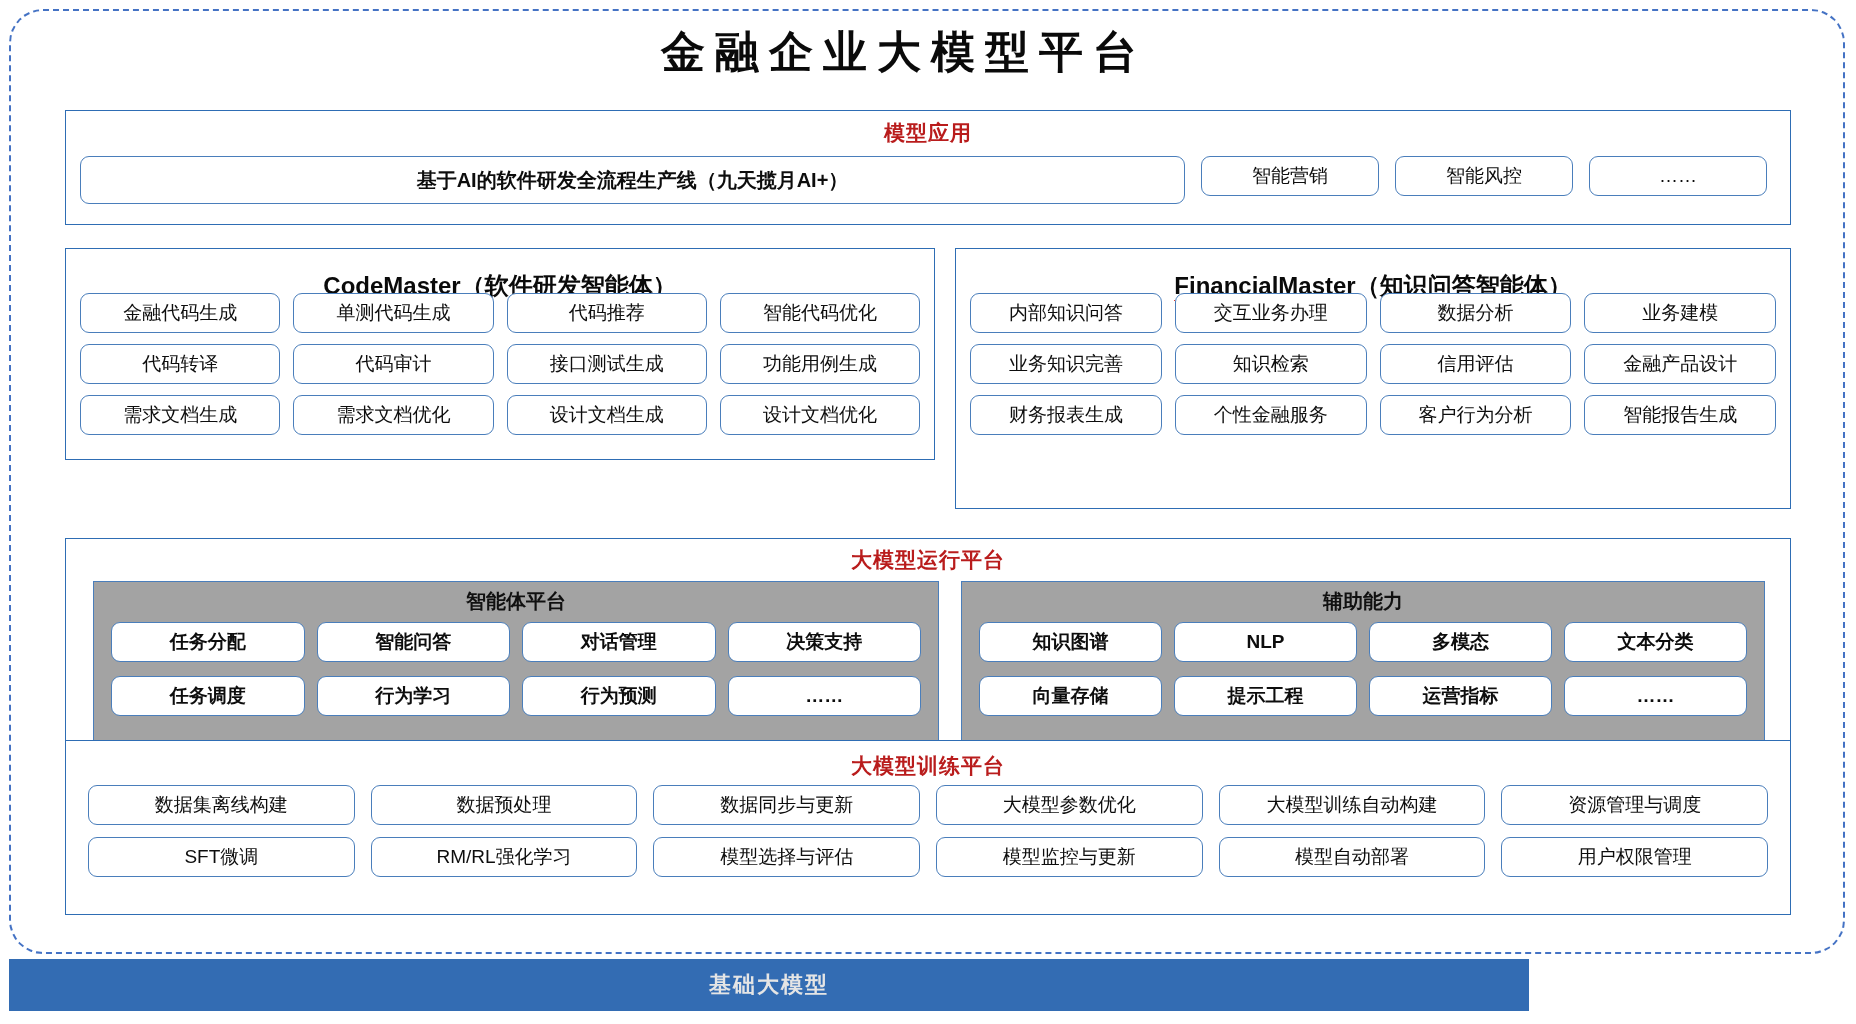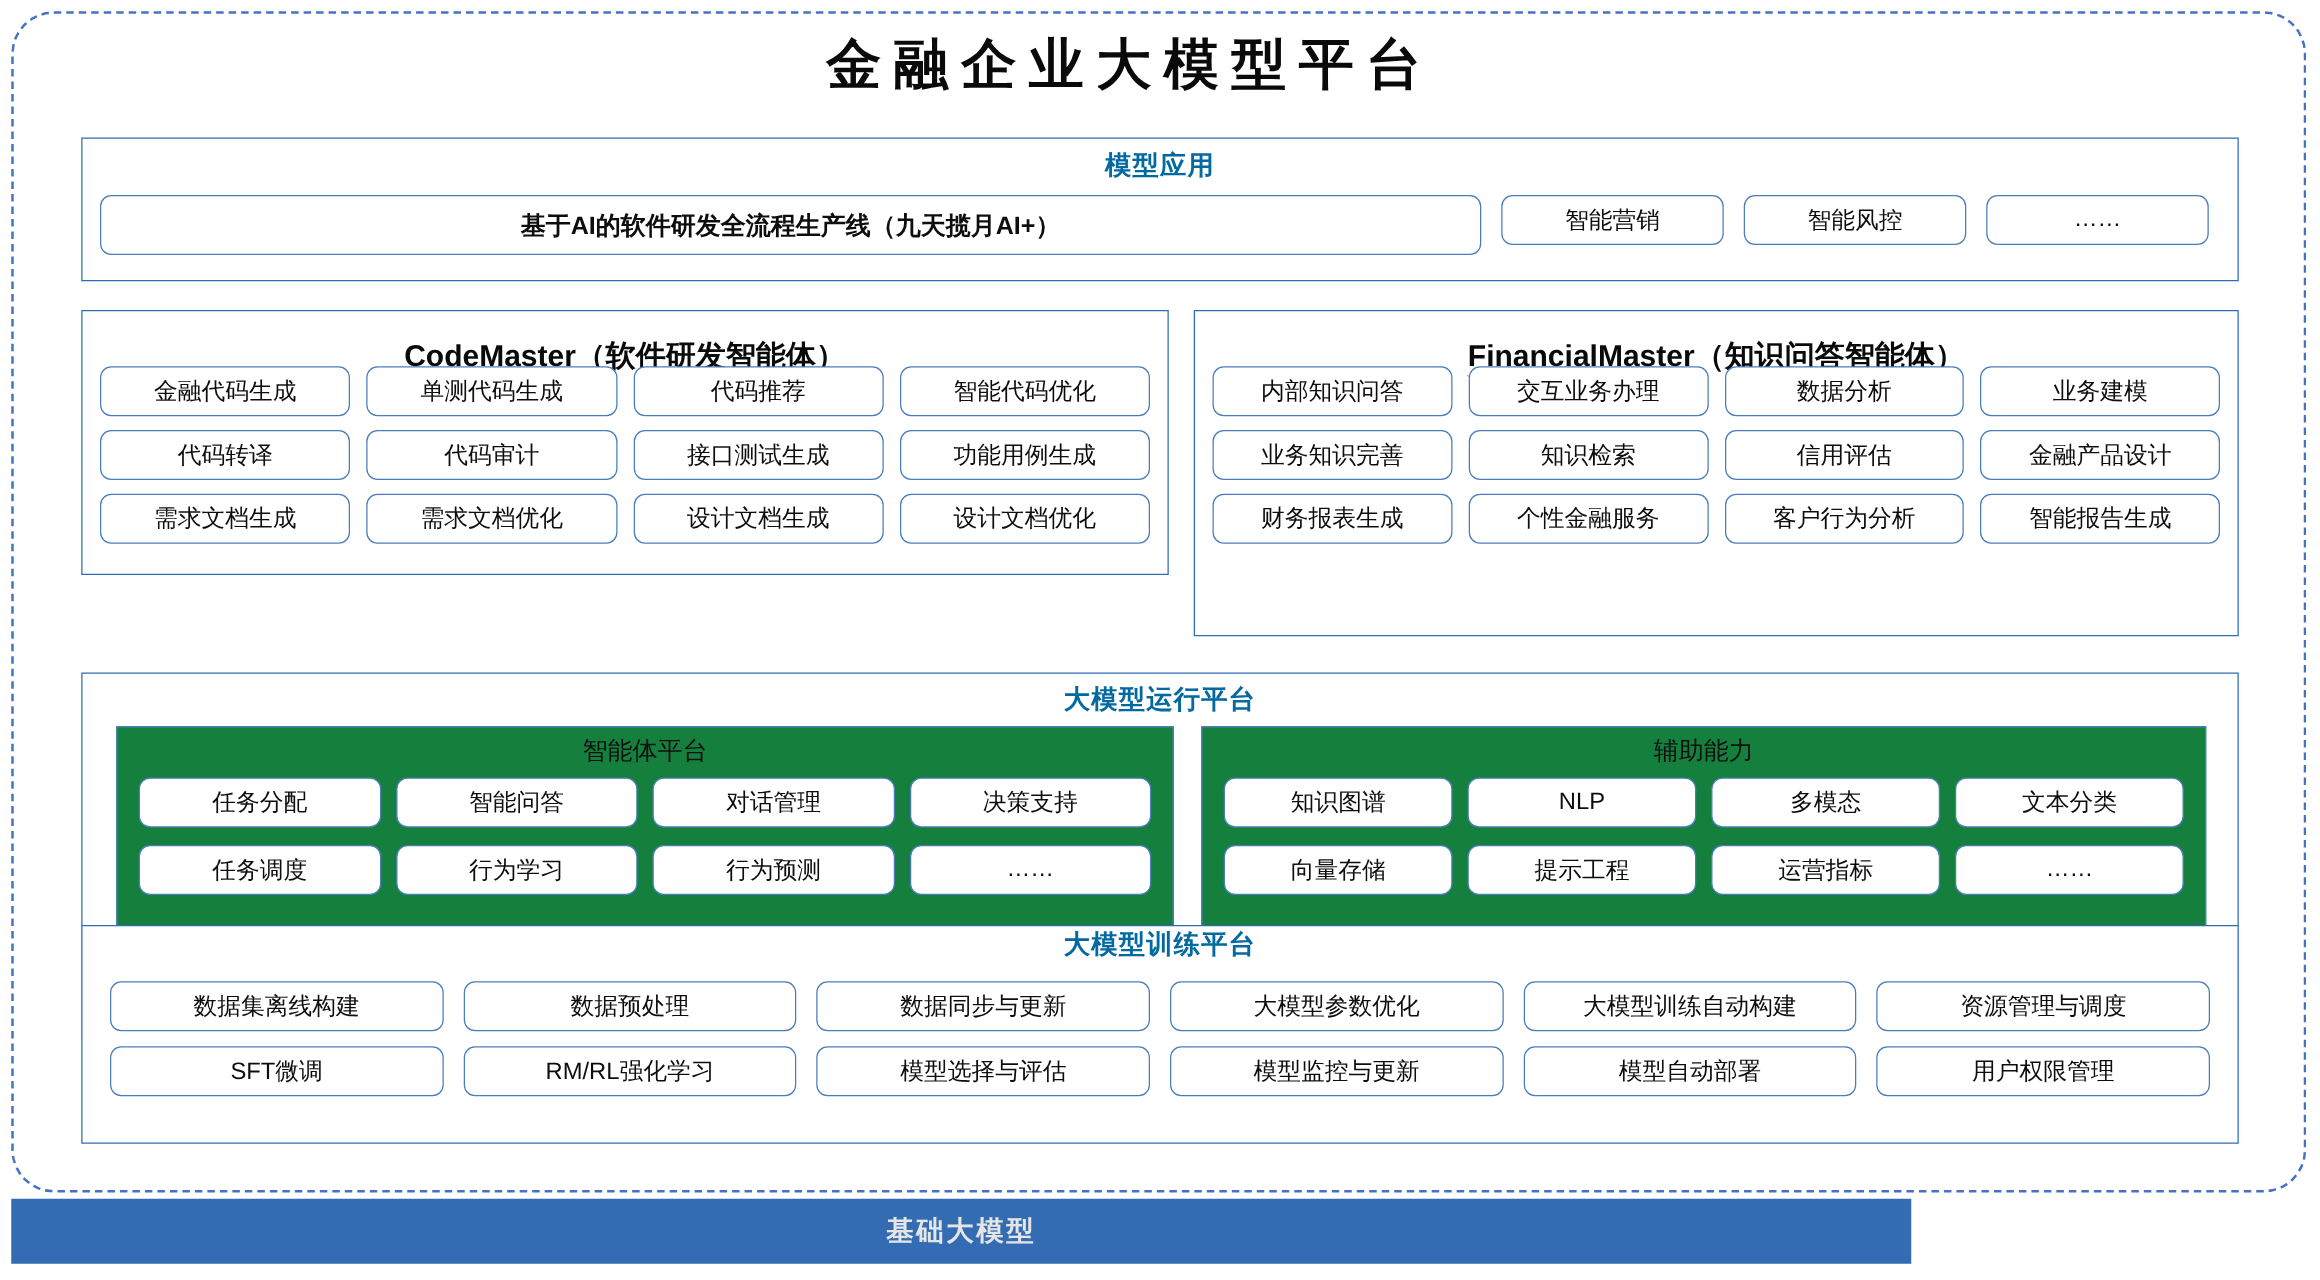--- a/index.html
+++ b/index.html
@@ -39,21 +39,21 @@
   .panel{
     position:absolute;
     border:1.6px solid #2e6db4;
     box-sizing:border-box;
     background:#fff;
   }
   .panel-title{
     text-align:center;
     font-size:21px;
     font-weight:700;
-    color:#0369a1;
+    color:#b91c1c;
     letter-spacing:1px;
     line-height:30px;
   }
 
   
   .pill{
     border:1.4px solid #4a7ebb;
     border-radius:9px;
     background:#ffffff;
     box-sizing:border-box;
@@ -117,21 +117,22 @@
     row-gap:9px;
   }
 
   
   #sec-run{ left:65px; top:506px; width:1726px; height:293px;margin-top:32px; }
   #sec-run .panel-title{ margin-top:6px; }
   .sub-panel{
     position:absolute;
     border:1.4px solid #4a7ebb;
     box-sizing:border-box;
-    background:#15803d;
+    background:#a3a3a3;
+    font-weight:bold;
   }
   .sub-title{
     text-align:center;
     font-size:20px;
     color:#101010;
     line-height:30px;
     margin-top:4px;
   }
   #sub-agent{ left:27px; top:42px; width:846px; height:178px; }
   #sub-aux  { left:895px; top:42px; width:804px; height:178px; }
@@ -140,21 +141,21 @@
     display:grid;
     grid-template-columns:repeat(4,1fr);
     grid-auto-rows:42px;
     column-gap:16px;
     row-gap:10px;
     gap:12px;
   }
 
   
   #sec-train{ left:65px; top:740px; width:1726px; height:175px; }
-  #sec-train .panel-title{ margin-top:0; }
+  #sec-train .panel-title{ margin-top:10px; }
   .grid6{
     position:absolute; left:22px; right:22px; top:44px;
     display:grid;
     grid-template-columns:repeat(6,1fr);
     grid-auto-rows:42px;
     column-gap:16px;
     row-gap:10px;
   }
 
   

